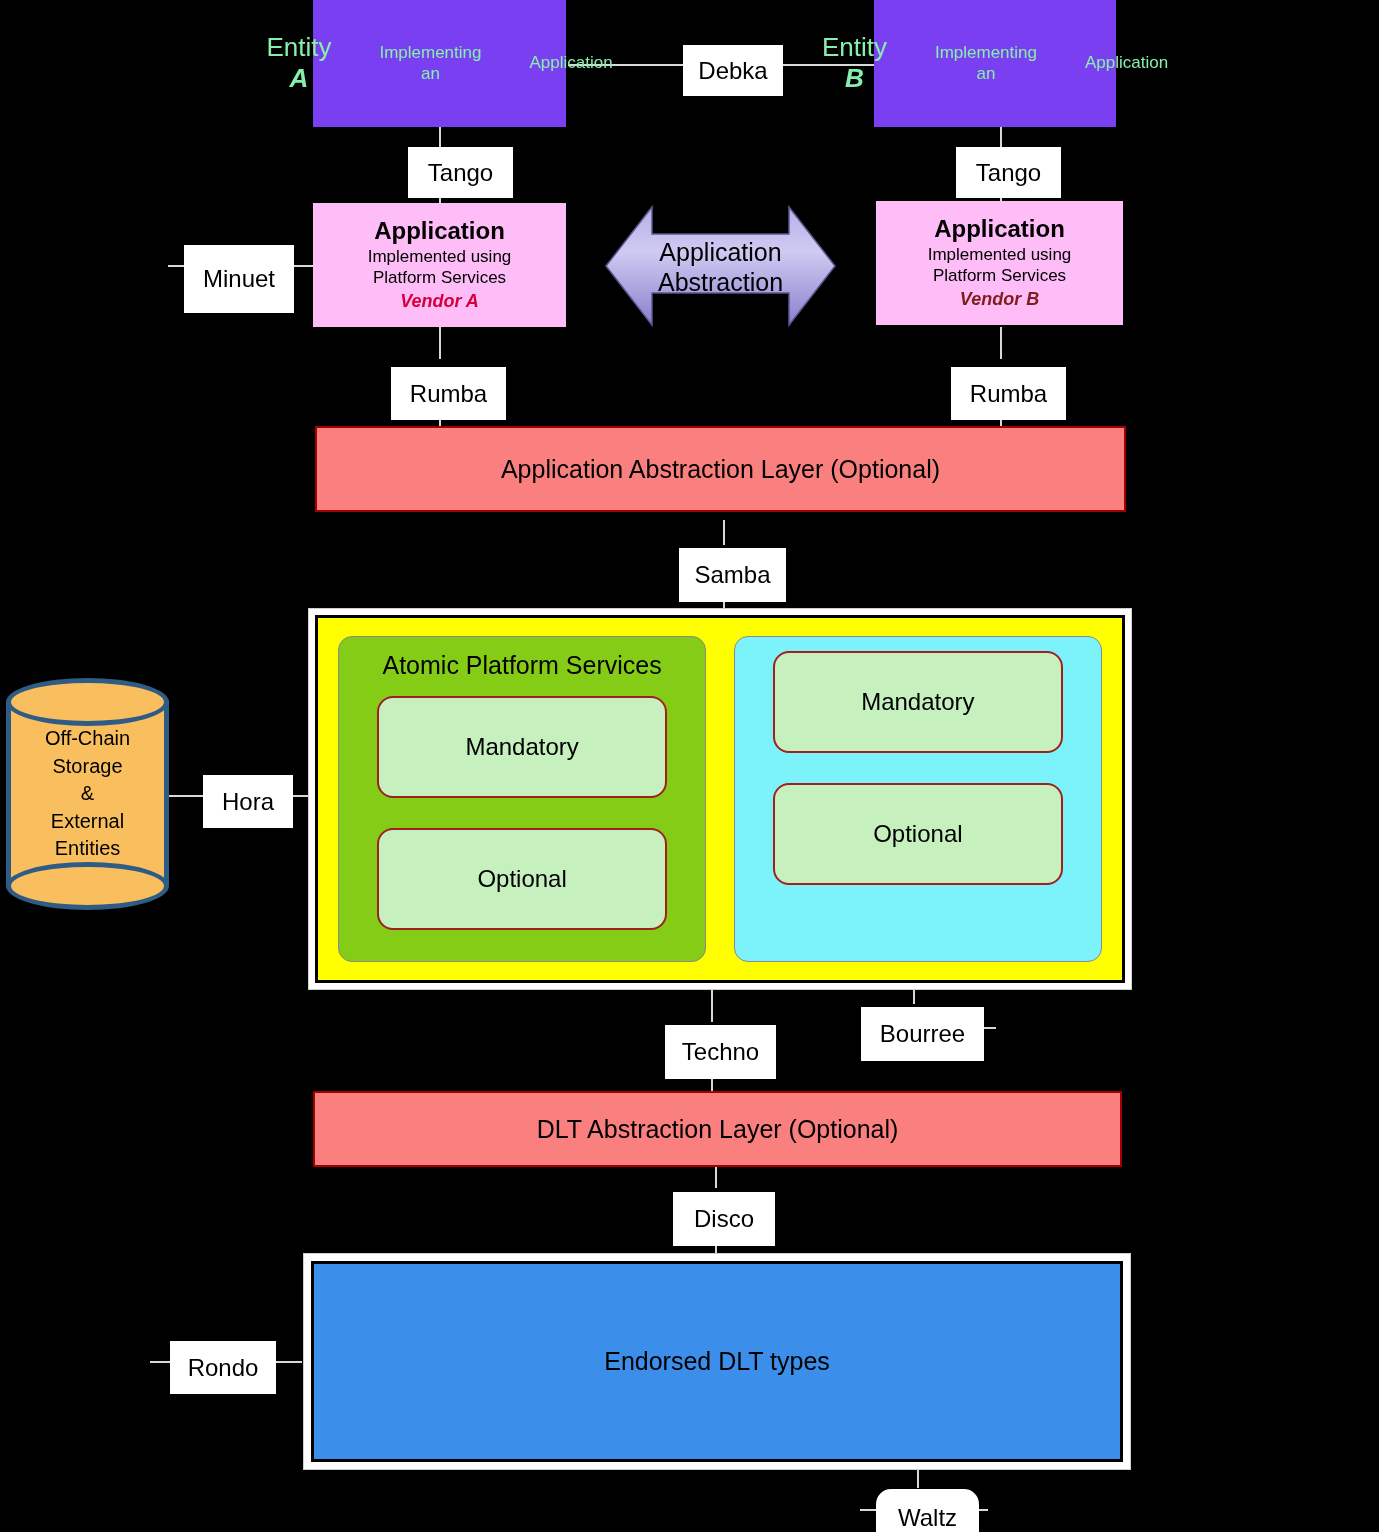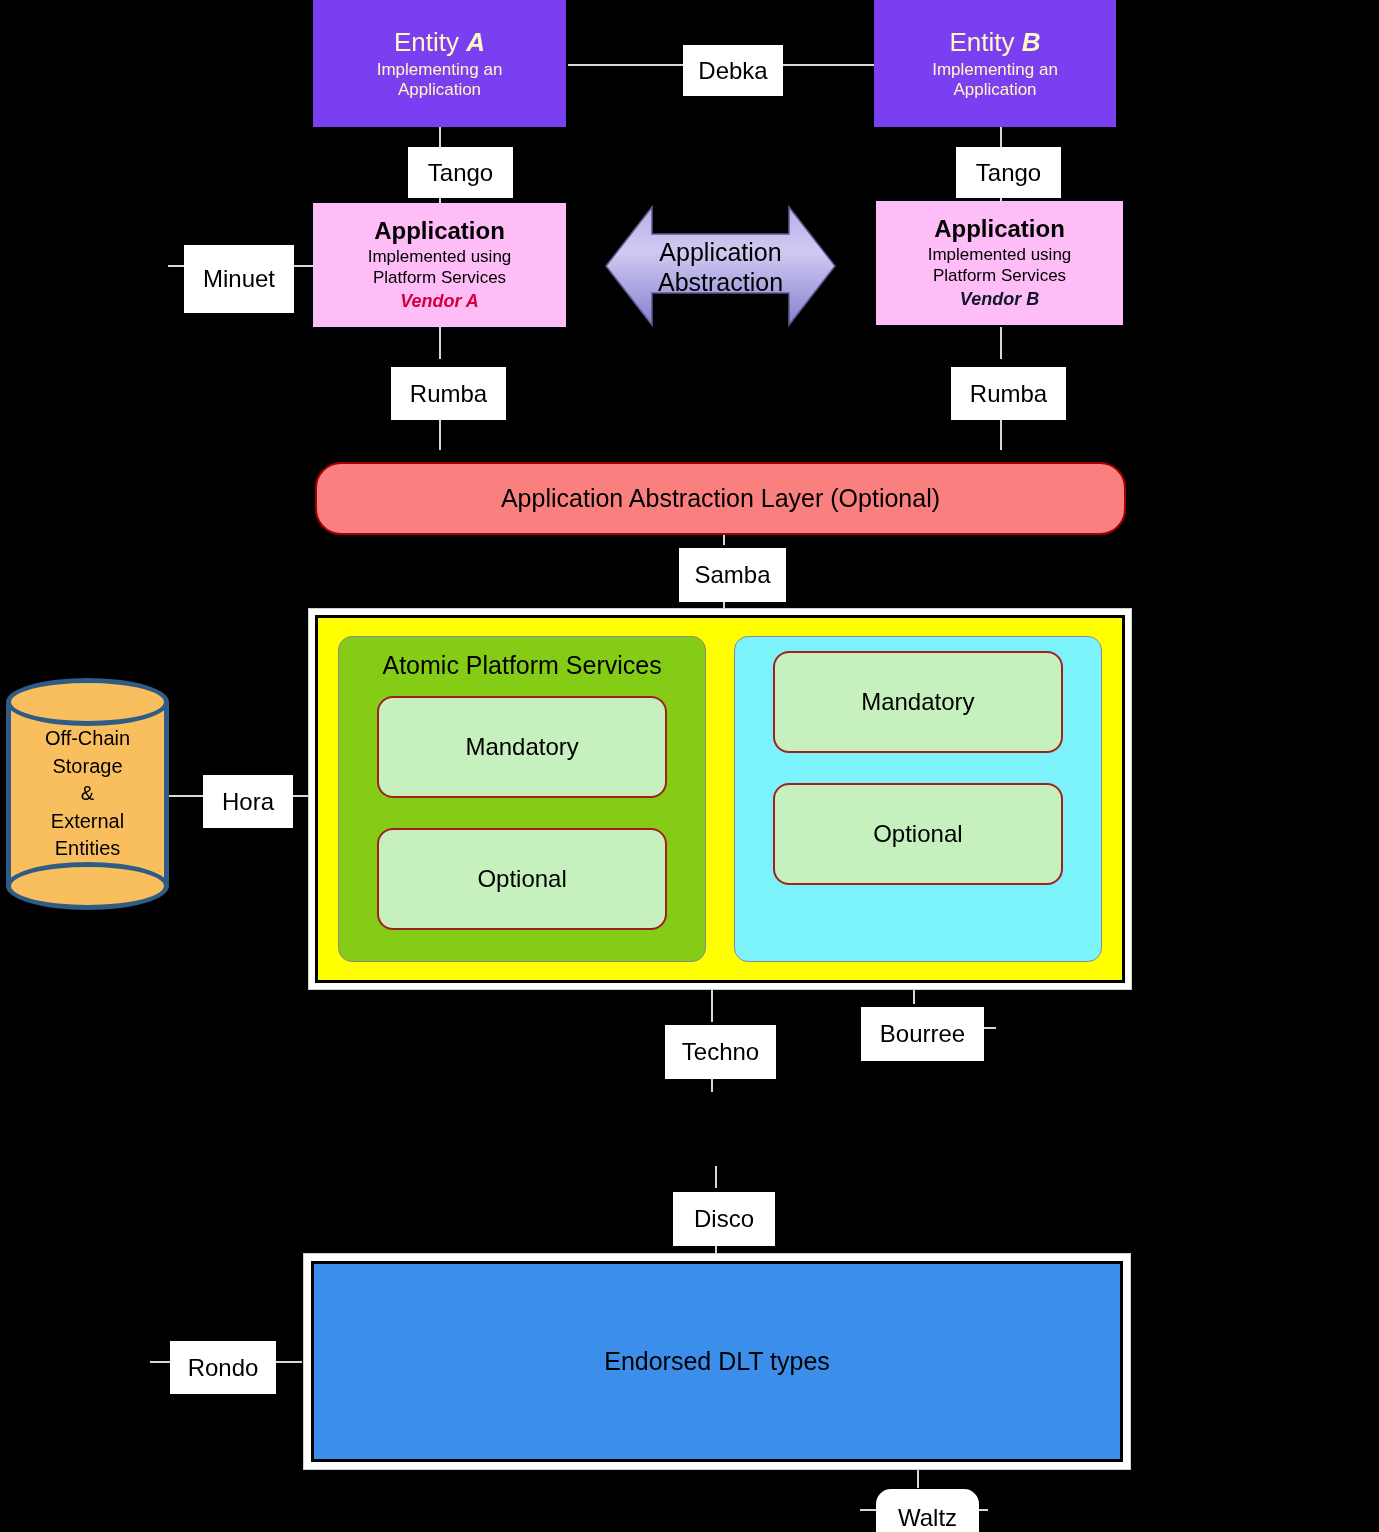--- a/index.html
+++ b/index.html
@@ -29,27 +29,27 @@
   }
   .conn-h {
     position: absolute;
     height: 2px;
     background: #d8d8d8;
   }
 
   
   .entity-box {
     background: #7B3FF2;
-    color: #fef9c3;
+    color: #86efac;
     text-align: center;
     display: flex;
-    flex-direction: column;
     align-items: center;
     justify-content: center;
     line-height: 1.18;
+    gap: 48px;
   }
   .entity-title {
     font-size: 26px;
     font-weight: 400;
     margin-bottom: 2px;
   }
   .entity-title i { font-weight: 700; font-style: italic; }
   .entity-sub {
     font-size: 17px;
     font-weight: 400;
@@ -286,21 +286,21 @@
     <div class="app-title">Application</div>
     <div class="app-sub">Implemented using</div>
     <div class="app-sub">Platform Services</div>
     <div class="app-vendor" style="color:#D4003C;">Vendor A</div>
   </div>
 
   <div class="abs app-box" style="left:876px; top:201px; width:247px; height:124px;">
     <div class="app-title">Application</div>
     <div class="app-sub">Implemented using</div>
     <div class="app-sub">Platform Services</div>
-    <div class="app-vendor" style="color:#0f172a;">Vendor B</div>
+    <div class="app-vendor" style="color:#7f1d1d;">Vendor B</div>
   </div>
 
   <div class="chip" style="left:184px; top:245px; width:94px; height:56px;">Minuet</div>
 
   <div class="arrow-wrap" style="left:604px; top:201px; width:233px; height:131px;">
     <svg width="233" height="131" viewBox="0 0 233 131">
       <defs>
         <linearGradient id="arrGrad" x1="0" y1="0" x2="0" y2="1">
           <stop offset="0%" stop-color="#B7B0E8"></stop>
           <stop offset="38%" stop-color="#CFCAF2"></stop>
@@ -311,21 +311,21 @@
     </svg>
     <div class="arrow-label">
       <div>Application</div>
       <div>Abstraction</div>
     </div>
   </div>
 
   <div class="chip" style="left:391px; top:367px; width:99px; height:41px;">Rumba</div>
   <div class="chip" style="left:951px; top:367px; width:99px; height:41px;">Rumba</div>
 
-  <div class="abs abstraction-bar" style="left:315px; top:462px; width:811px; height:73px;border-radius:26px;">
+  <div class="abs abstraction-bar" style="left:315px; top:426px; width:811px; height:86px;">
     <span>Application Abstraction Layer (Optional)</span>
   </div>
 
   <div class="chip" style="left:679px; top:548px; width:91px; height:42px;">Samba</div>
 
   <div class="abs plat-outer" style="left:308px; top:608px; width:824px; height:382px;">
     <div class="plat-inner">
 
       <div class="svc-col atomic">
         <div class="svc-title">Atomic Platform Services</div>
@@ -352,20 +352,23 @@
       <div>External</div>
       <div>Entities</div>
     </div>
   </div>
 
   <div class="chip" style="left:203px; top:775px; width:74px; height:41px;">Hora</div>
 
   <div class="chip" style="left:665px; top:1025px; width:95px; height:42px;">Techno</div>
   <div class="chip" style="left:861px; top:1007px; width:107px; height:42px;">Bourree</div>
 
+  <div class="abs abstraction-bar" style="left:313px; top:1091px; width:809px; height:76px;">
+    <span>DLT Abstraction Layer (Optional)</span>
+  </div>
 
   <div class="chip" style="left:673px; top:1192px; width:86px; height:42px;">Disco</div>
 
   <div class="abs dlt-outer" style="left:303px; top:1253px; width:828px; height:217px;">
     <div class="dlt-inner">
       <span>Endorsed DLT types</span>
     </div>
   </div>
 
   <div class="chip" style="left:170px; top:1341px; width:90px; height:41px;">Rondo</div>

